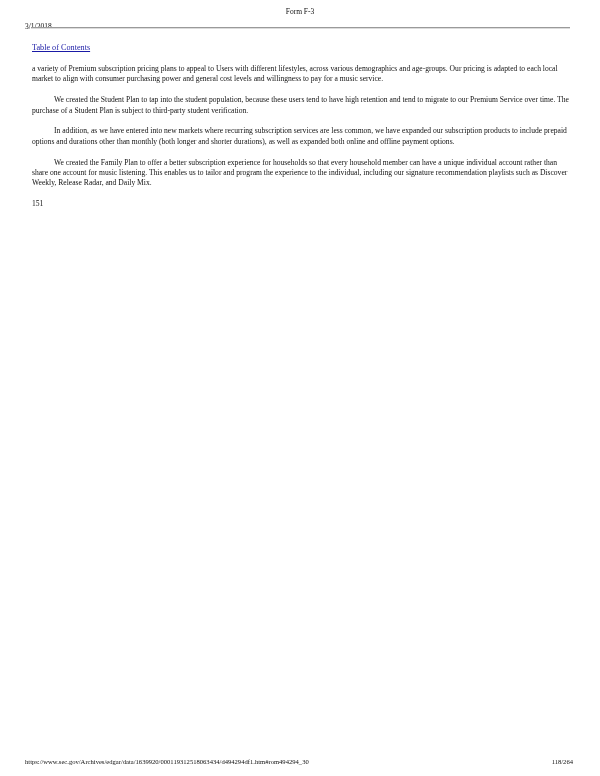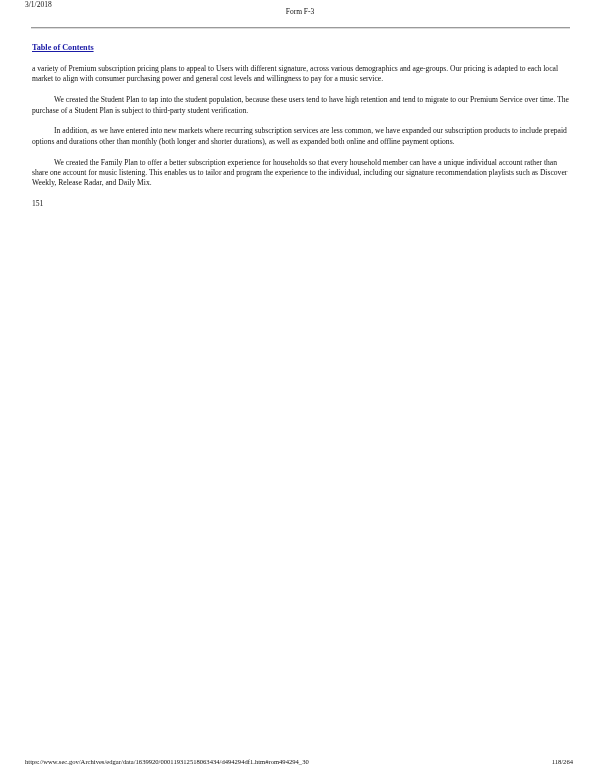--- a/index.html
+++ b/index.html
@@ -1,41 +1,41 @@
 <!DOCTYPE html>
 <html><head>
 <meta charset="utf-8">
 <style>
   html, body { margin: 0; padding: 0; background: #ffffff; }
   body {
     width: 600px; height: 776px; position: relative; overflow: hidden;
     font-family: "Liberation Serif", serif; color: #111;
   }
-  .hdr-date { position: absolute; left: 25px; top: 0; font-size: 7.5px; }
+  .hdr-date { position: absolute; left: 25px; top: 22px; font-size: 7.5px; }
   .hdr-title { position: absolute; left: 0; width: 600px; top: 7px; text-align: center; font-size: 7.5px; }
   .hdr-rule { position: absolute; left: 31px; width: 539px; top: 27px; height: 0; border-top: 1px solid #9a9a9a; border-bottom: 1px solid #dcdcdc; }
-  .toc { position: absolute; left: 32px; top: 43px; font-size: 8.2px; font-weight: bold; color: #1a1aa6; text-decoration: underline; }
+  .toc { position: absolute; left: 32px; top: 43px; font-size: 8.2px; font-weight: normal; color: #1a1aa6; text-decoration: underline; }
   .content { position: absolute; left: 32px; top: 64px; width: 540px; font-size: 7.6px; line-height: 10.4px; }
   .content p { margin: 0 0 10.4px 0; text-align: left; }
   .content p.indent { text-indent: 22px; }
   .pagenum { text-align: center; margin-top: 0; }
   .ftr-url { position: absolute; left: 25px; top: 758px; font-size: 6.6px; }
   .ftr-page { position: absolute; right: 27px; top: 758px; font-size: 6.6px; }
 </style>
 </head>
 <body>
 
 <div class="hdr-date">3/1/2018</div>
 <div class="hdr-title">Form F-3</div>
 <div class="hdr-rule"></div>
 
 <a class="toc">Table of Contents</a>
 
 <div class="content">
-  <p>a variety of Premium subscription pricing plans to appeal to Users with different signature, across various demographics and age-groups. Our pricing is adapted to each local market to align with consumer purchasing power and general cost levels and willingness to pay for a music service.</p>
+  <p>a variety of Premium subscription pricing plans to appeal to Users with different lifestyles, across various demographics and age-groups. Our pricing is adapted to each local market to align with consumer purchasing power and general cost levels and willingness to pay for a music service.</p>
   <p class="indent">We created the Student Plan to tap into the student population, because these users tend to have high retention and tend to migrate to our Premium Service over time. The purchase of a Student Plan is subject to third-party student verification.</p>
   <p class="indent">In addition, as we have entered into new markets where recurring subscription services are less common, we have expanded our subscription products to include prepaid options and durations other than monthly (both longer and shorter durations), as well as expanded both online and offline payment options.</p>
   <p class="indent">We created the Family Plan to offer a better subscription experience for households so that every household member can have a unique individual account rather than share one account for music listening. This enables us to tailor and program the experience to the individual, including our signature recommendation playlists such as Discover Weekly, Release Radar, and Daily Mix.</p>
   <p class="pagenum">151</p>
 </div>
 
 <div class="ftr-url">https://www.sec.gov/Archives/edgar/data/1639920/000119312518063434/d494294df1.htm#rom494294_30</div>
 <div class="ftr-page">118/264</div>
 
 </body></html>

